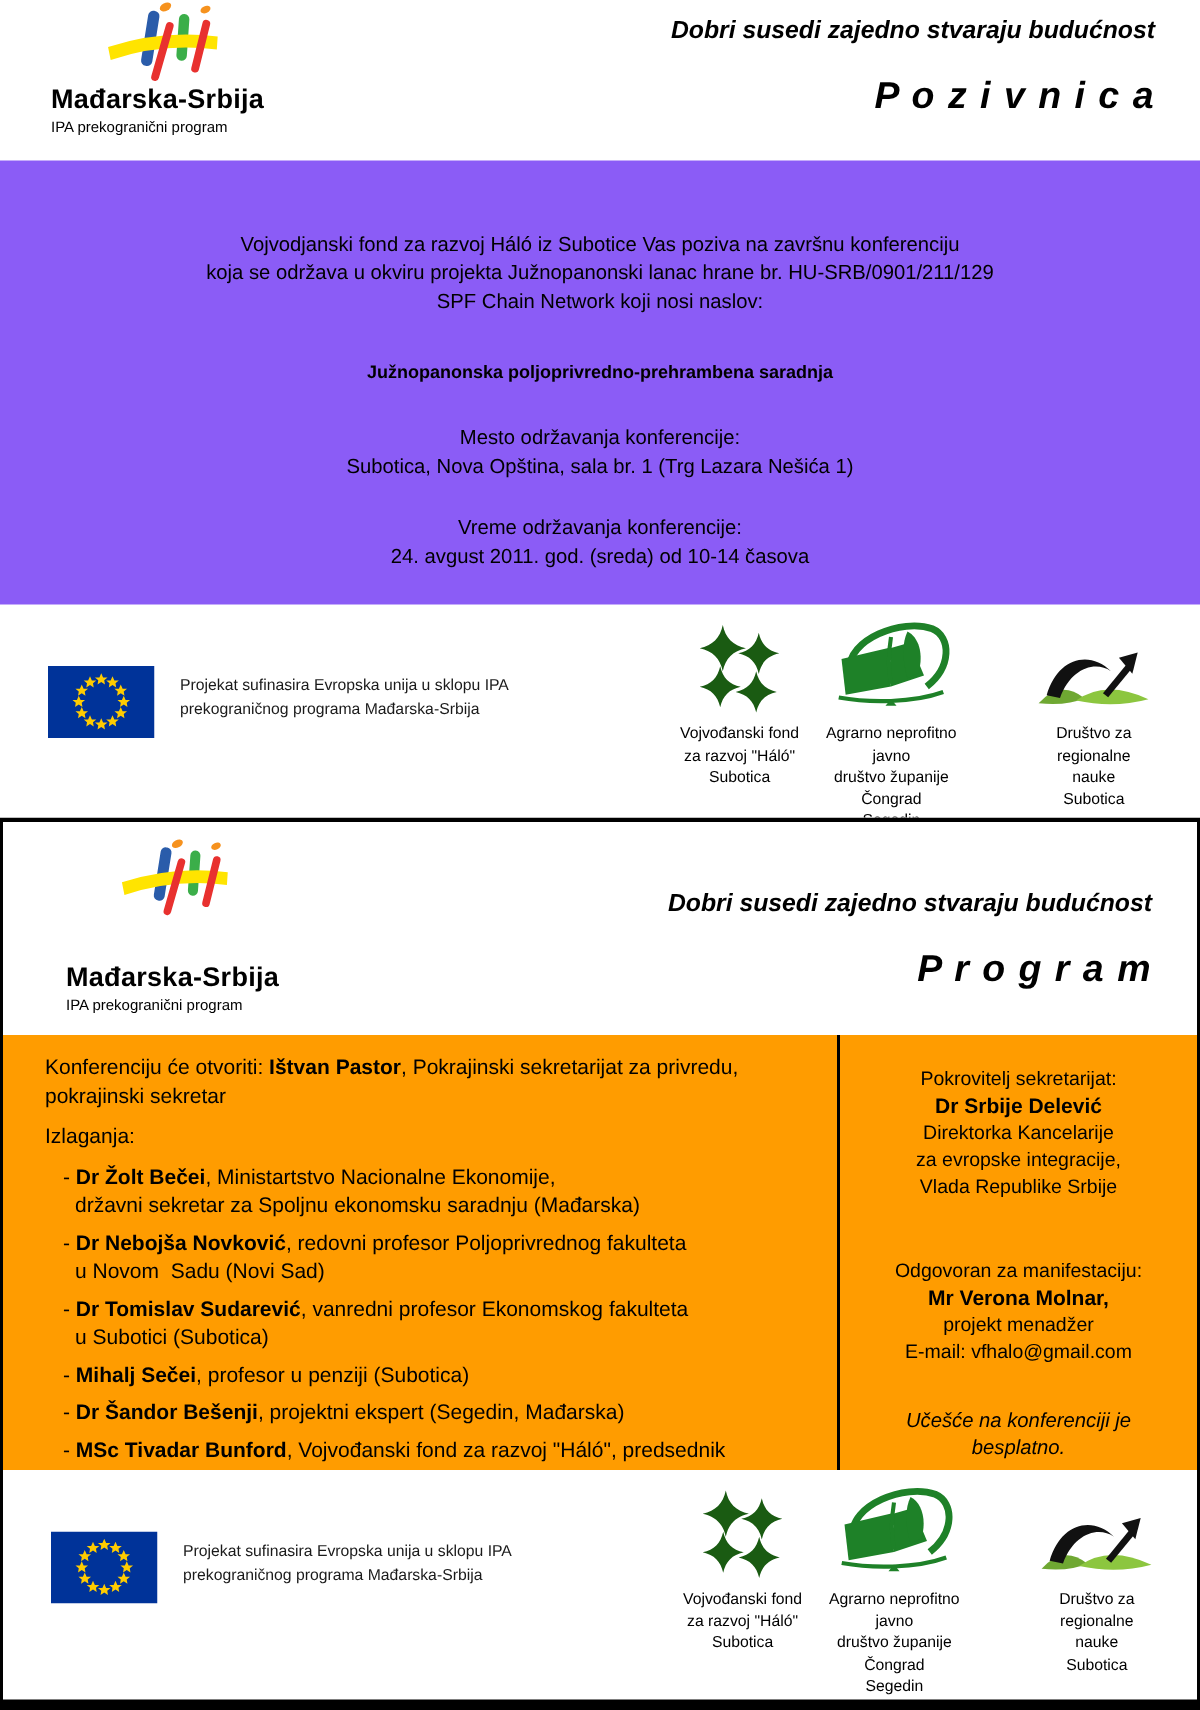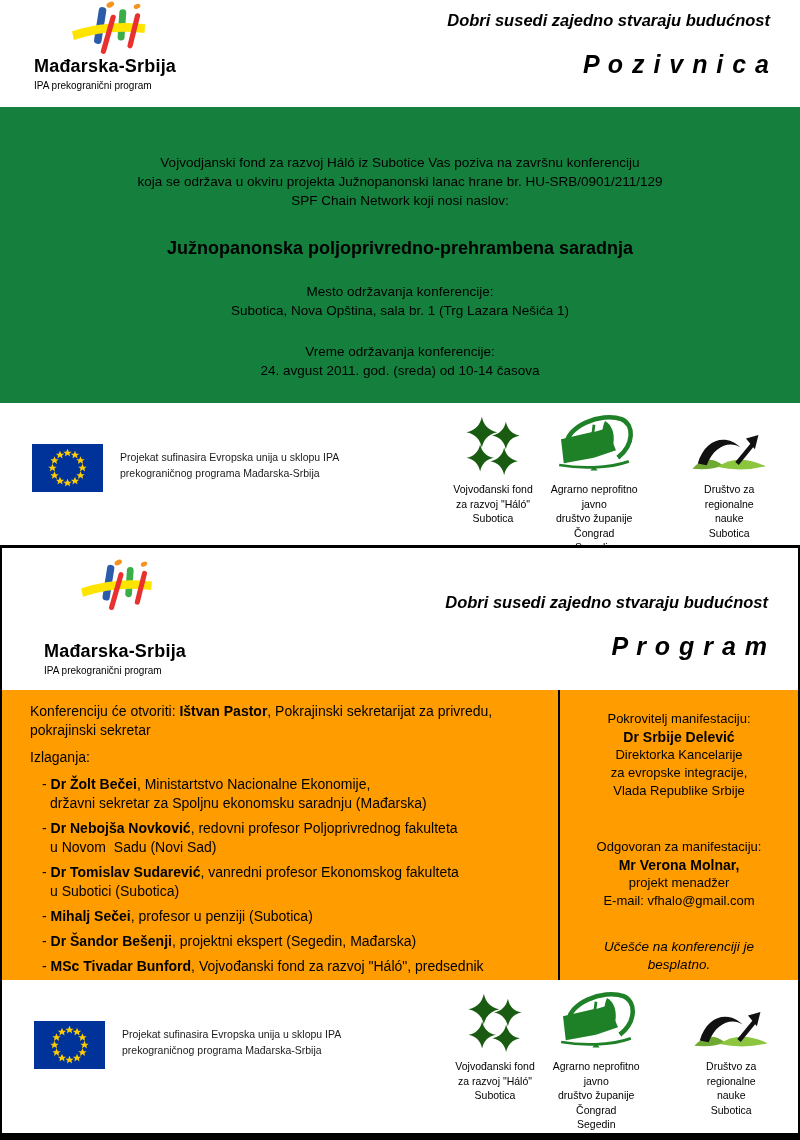--- a/index.html
+++ b/index.html
@@ -26,23 +26,23 @@
   .bs1{left:34px;top:80px;}
   .bs2{left:42px;top:117px;}
   .tagline{position:absolute;right:30px;font-size:16.5px;font-weight:bold;font-style:italic;white-space:nowrap;}
   .tg1{top:11px;}
   .tg2{top:45px;}
   .doc-heading{position:absolute;right:30px;font-size:25px;font-weight:bold;font-style:italic;letter-spacing:1px;white-space:nowrap;margin-left:32px;}
   .dh1{top:50px;}
   .dh2{top:84px;}
 
   
-  .orange1{height:296px;background:#15803d;text-align:center;font-size:13.5px;line-height:19px;
+  .orange1{height:296px;background:#8b5cf6;text-align:center;font-size:13.5px;line-height:19px;
            box-sizing:border-box;padding-top:46px;}
-  .conf-title{margin-top:27px;font-size:18px;font-weight:bold;line-height:22px;}
+  .conf-title{margin-top:27px;font-size:12px;font-weight:bold;line-height:22px;}
   .place-lbl{margin-top:23px;}
   .time-lbl{margin-top:22px;}
 
   
   .orange2{position:relative;height:290px;background:#FF9C00;font-size:14px;}
   .divider{position:absolute;left:556px;top:0;width:2px;height:100%;background:#000;}
   .prog-left{position:absolute;left:28px;top:12px;width:516px;line-height:19px;}
   .opening{margin:0;}
   .izlaganja{margin:8px 0 0 0;}
   .speakers{list-style:none;margin:8px 0 0 0;padding:0 0 0 12px;}
@@ -232,21 +232,21 @@
           <li><span class="blt">-</span> <b>Dr Žolt Bečei</b><span>, Ministartstvo Nacionalne Ekonomije,</span><span class="cont">državni sekretar za Spoljnu ekonomsku saradnju (Mađarska)</span></li>
           <li><span class="blt">-</span> <b>Dr Nebojša Novković</b><span>, redovni profesor Poljoprivrednog fakulteta</span><span class="cont">u Novom  Sadu (Novi Sad)</span></li>
           <li><span class="blt">-</span> <b>Dr Tomislav Sudarević</b><span>, vanredni profesor Ekonomskog fakulteta</span><span class="cont">u Subotici (Subotica)</span></li>
           <li><span class="blt">-</span> <b>Mihalj Sečei</b><span>, profesor u penziji (Subotica)</span></li>
           <li><span class="blt">-</span> <b>Dr Šandor Bešenji</b><span>, projektni ekspert (Segedin, Mađarska)</span></li>
           <li><span class="blt">-</span> <b>MSc Tivadar Bunford</b><span>, Vojvođanski fond za razvoj "Háló", predsednik</span></li>
         </ul>
       </div>
 
       <div class="prog-right">
-        <div>Pokrovitelj manifestaciju:</div>
+        <div>Pokrovitelj sekretarijat:</div>
         <div class="sb-name">Dr Srbije Delević</div>
         <div>Direktorka Kancelarije</div>
         <div>za evropske integracije,</div>
         <div>Vlada Republike Srbije</div>
         <div class="gap1"></div>
         <div>Odgovoran za manifestaciju:</div>
         <div class="sb-name">Mr Verona Molnar,</div>
         <div>projekt menadžer</div>
         <div>E-mail: vfhalo@gmail.com</div>
         <div class="gap2"></div>

